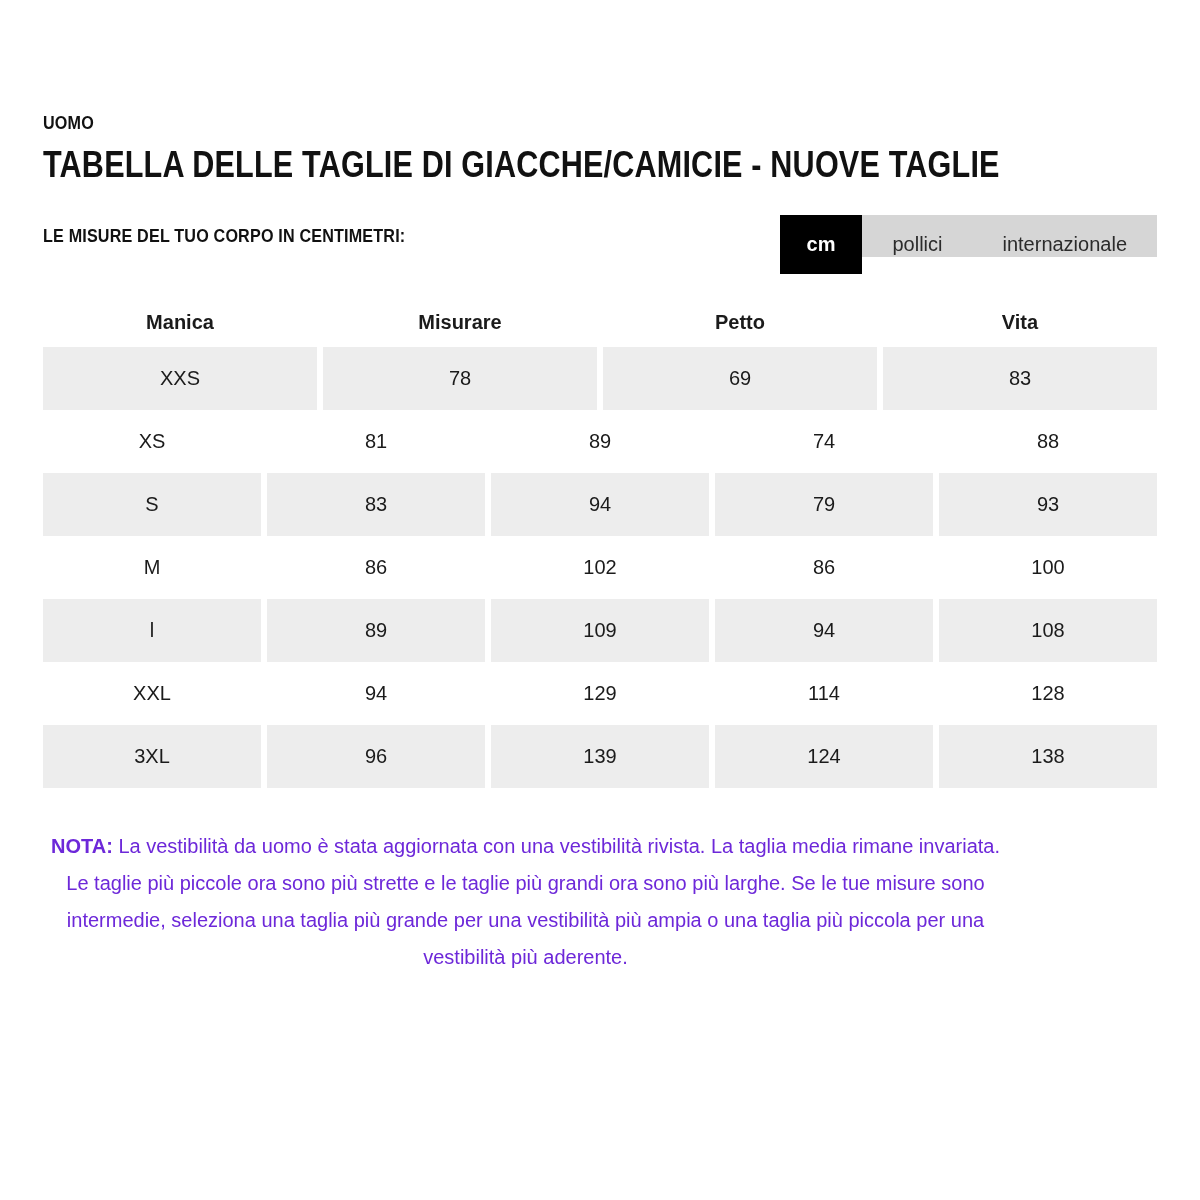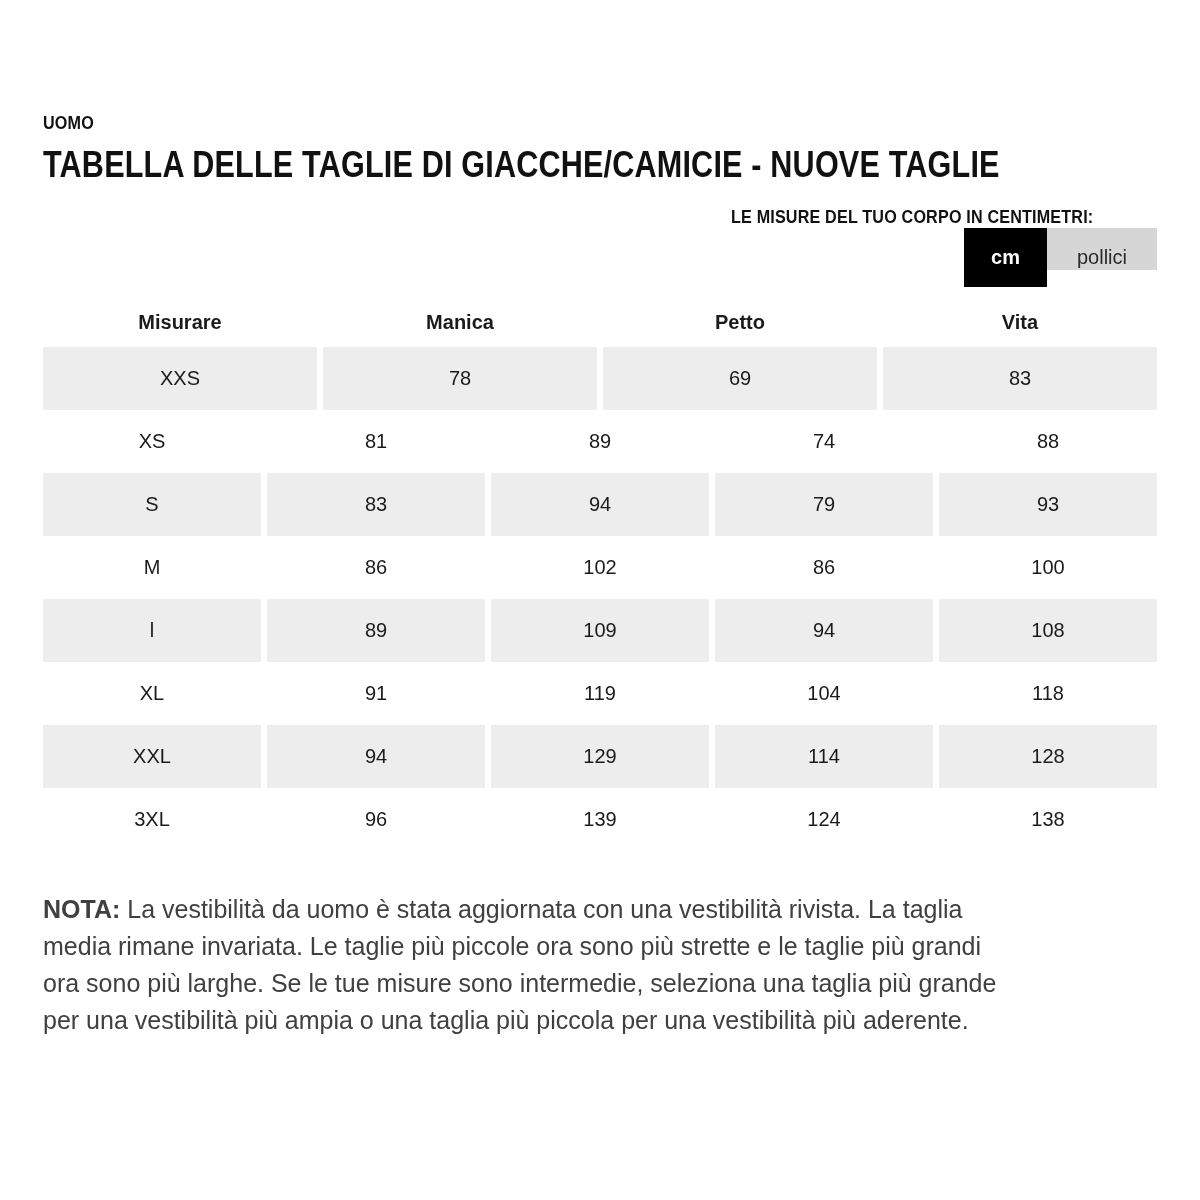--- a/index.html
+++ b/index.html
@@ -31,23 +31,22 @@
     font-size: 36px;
     font-weight: bold;
     color: #111;
     line-height: 34px;
   }
 
   .sub-row {
     margin-top: 24px;
     display: flex;
     justify-content: space-between;
-    align-items: flex-end;
+    align-items: center;
     height: 59px;
-    flex-direction: column;
   }
   .subtitle {
     font-size: 19px;
     font-weight: bold;
     color: #111;
   }
 
   .unit-toggle {
     display: flex;
     height: 42px;
@@ -88,24 +87,25 @@
     display: flex;
     align-items: center;
     justify-content: center;
     font-size: 20px;
     color: #1b1b1b;
   }
   .t-body .t-row:nth-child(odd) .t-cell { background: #ededed; }
 
   .note {
     margin-top: 40px;
-    font-size: 25px;
+    font-size: 20px;
     line-height: 37px;
     max-width: 965px;
-    color: #404040;
+    color: #6d28d9;
+    text-align: center;
   }
   .note .note-label { font-weight: bold; }
 </style>
 </head>
 <body>
 
 <div class="content">
 
   <div class="category">
     <span class="cond">UOMO</span>
@@ -115,27 +115,28 @@
     <span class="cond">TABELLA DELLE TAGLIE DI GIACCHE/CAMICIE - NUOVE TAGLIE</span>
   </h1>
 
   <div class="sub-row">
     <div class="subtitle">
       <span class="cond">LE MISURE DEL TUO CORPO IN CENTIMETRI:</span>
     </div>
     <div class="unit-toggle">
         <button class="toggle-option active">cm</button>
         <button class="toggle-option">pollici</button>
+        <button class="toggle-option">internazionale</button>
       </div>
   </div>
 
   <div class="size-table">
     <div class="t-row header">
+        <div class="t-cell">Manica</div>
         <div class="t-cell">Misurare</div>
-        <div class="t-cell">Manica</div>
         <div class="t-cell">Petto</div>
         <div class="t-cell">Vita</div>
       </div>
     <div class="t-body">
         <div class="t-row">
           <div class="t-cell">XXS</div>
           <div class="t-cell">78</div>
           <div class="t-cell">69</div>
           <div class="t-cell">83</div>
         </div>
@@ -161,27 +162,20 @@
           <div class="t-cell">100</div>
         </div>
         <div class="t-row">
           <div class="t-cell">l</div>
           <div class="t-cell">89</div>
           <div class="t-cell">109</div>
           <div class="t-cell">94</div>
           <div class="t-cell">108</div>
         </div>
         <div class="t-row">
-          <div class="t-cell">XL</div>
-          <div class="t-cell">91</div>
-          <div class="t-cell">119</div>
-          <div class="t-cell">104</div>
-          <div class="t-cell">118</div>
-        </div>
-        <div class="t-row">
           <div class="t-cell">XXL</div>
           <div class="t-cell">94</div>
           <div class="t-cell">129</div>
           <div class="t-cell">114</div>
           <div class="t-cell">128</div>
         </div>
         <div class="t-row">
           <div class="t-cell">3XL</div>
           <div class="t-cell">96</div>
           <div class="t-cell">139</div>

